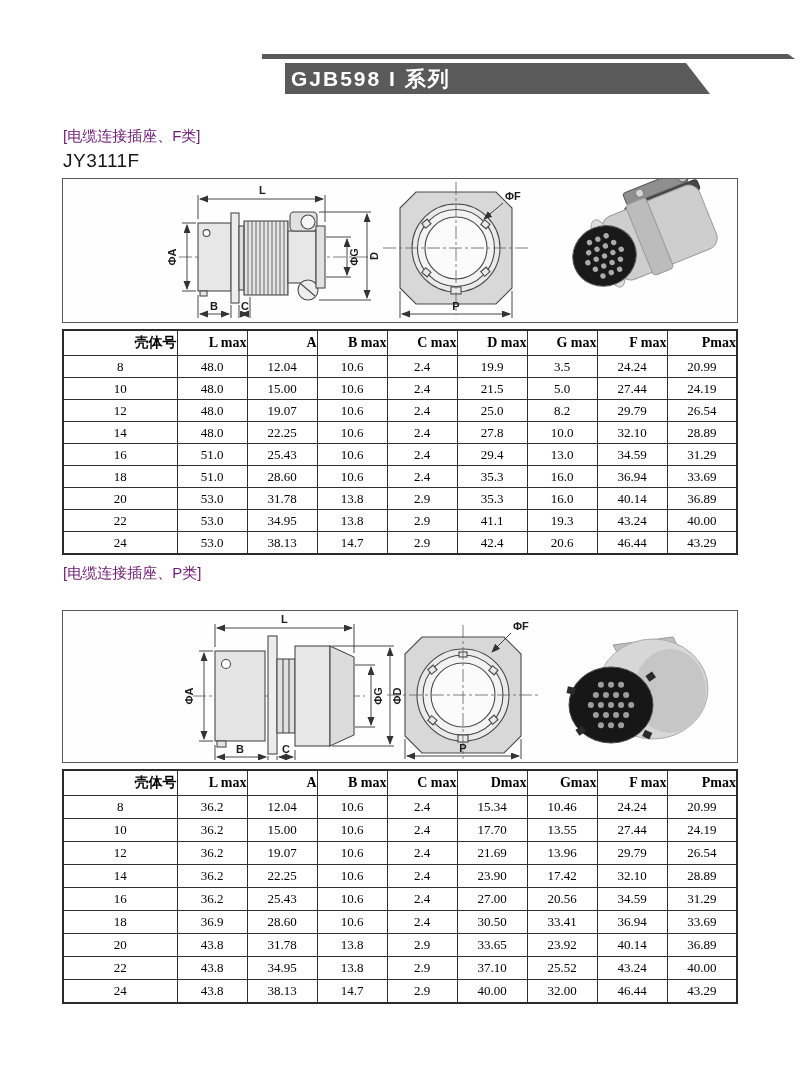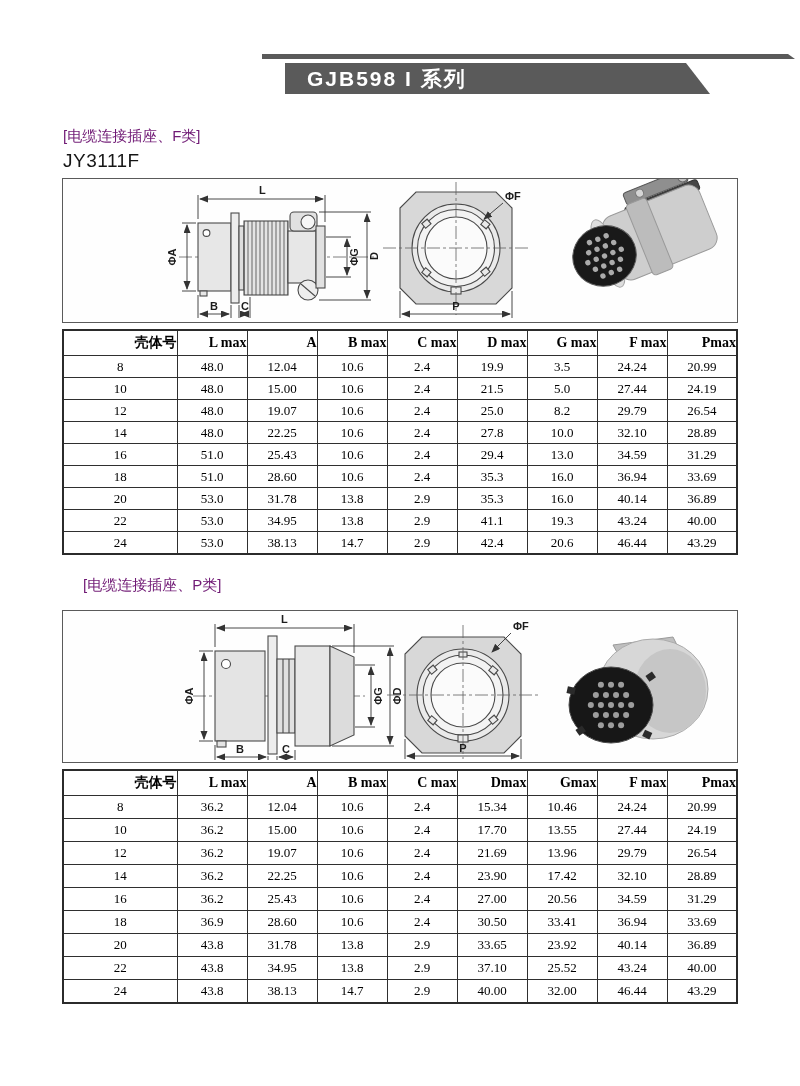--- a/index.html
+++ b/index.html
@@ -4,21 +4,21 @@
 <style>
   html,body{margin:0;padding:0;background:#ffffff;}
   .page{position:relative;width:800px;height:1086px;background:#ffffff;overflow:hidden;
         font-family:"Liberation Sans",sans-serif;color:#111;}
   
   .thin-bar{position:absolute;top:54px;left:262px;width:533px;height:5px;background:#5a5a5a;
             clip-path:polygon(0 0,calc(100% - 7px) 0,100% 100%,0 100%);}
   .banner{position:absolute;top:63px;left:285px;width:425px;height:31px;background:#5a5a5a;
           clip-path:polygon(0 0,calc(100% - 24px) 0,100% 100%,0 100%);
           color:#fff;font-size:21px;font-weight:bold;line-height:31px;
-          padding-left:22px;box-sizing:border-box;letter-spacing:2px;}
+          padding-left:6px;box-sizing:border-box;letter-spacing:2px;}
   
   .cat-label{position:absolute;left:63px;font-size:15px;color:#701a75;}
   .model{position:absolute;left:63px;font-size:19px;color:#151515;letter-spacing:0.5px;}
   
   .drawing-box{position:absolute;left:62px;width:676px;border:1.5px solid #5a5a5a;
                background:#fefefe;box-sizing:border-box;}
   .drawing-box svg{display:block;}
   
   table.dims{position:absolute;left:62px;width:676px;border-collapse:collapse;
              table-layout:fixed;border:2px solid #2b2b2b;}
@@ -270,21 +270,21 @@
           <td>14.7</td>
           <td>2.9</td>
           <td>42.4</td>
           <td>20.6</td>
           <td>46.44</td>
           <td>43.29</td>
         </tr>
       </tbody>
     </table>
 
-  <div class="cat-label" style="top:576px;margin-left:20px;">[电缆连接插座、P类]</div>
+  <div class="cat-label" style="top:564px;">[电缆连接插座、P类]</div>
   <div class="model" style="top:572px;margin-top:44px;">JY3111P</div>
 
   <div class="drawing-box" style="top:610px;height:153px;">
     <svg width="672" height="149" viewBox="0 0 672 149">
       <defs>
         <marker id="arP" markerWidth="9" markerHeight="8" refX="8" refY="3.5" orient="auto-start-reverse" markerUnits="userSpaceOnUse">
           <path d="M0,0 L9,3.5 L0,7 Z" fill="#333"></path>
         </marker>
         <g id="pins2">
           <circle cx="-9" cy="-18" r="2.7"></circle>

